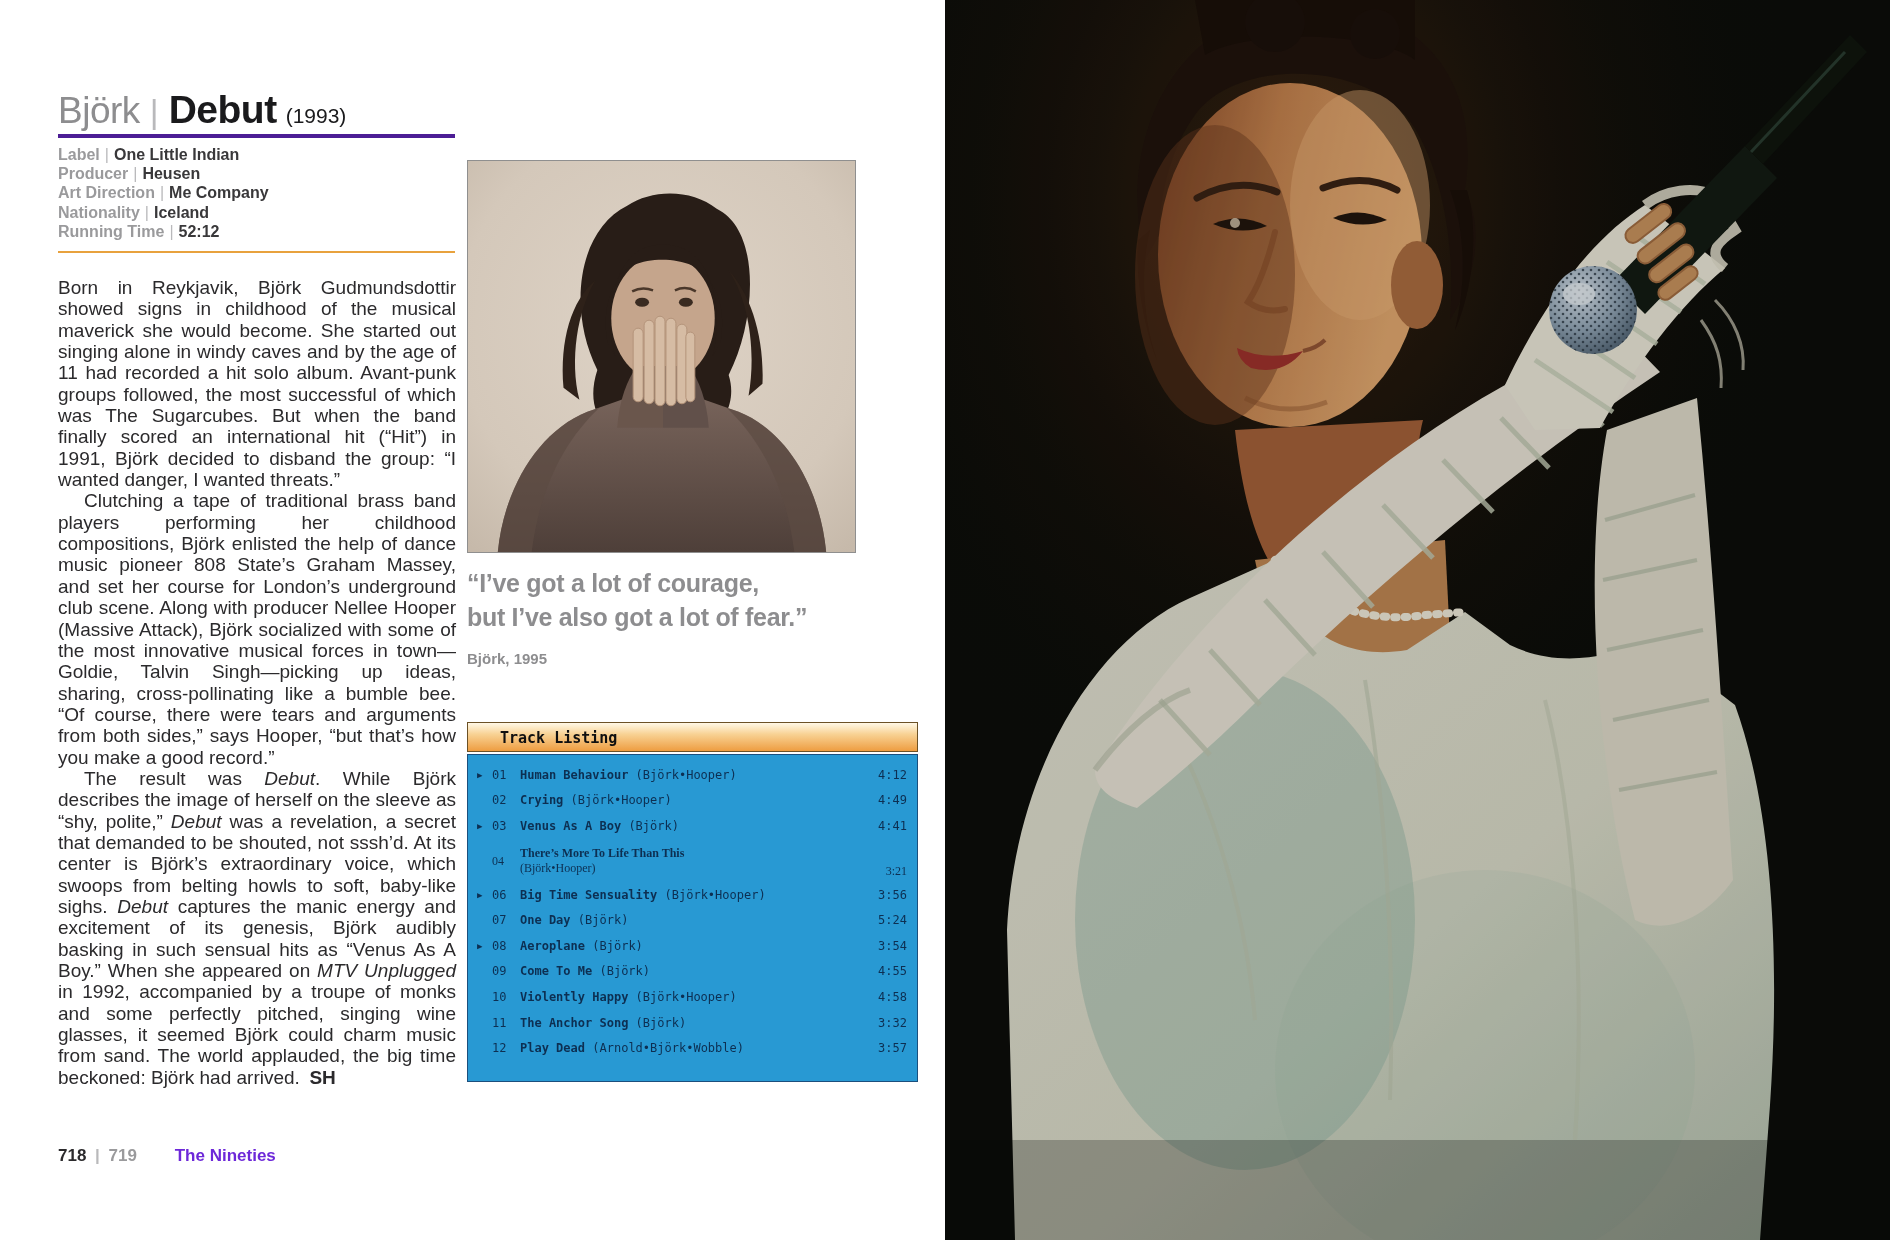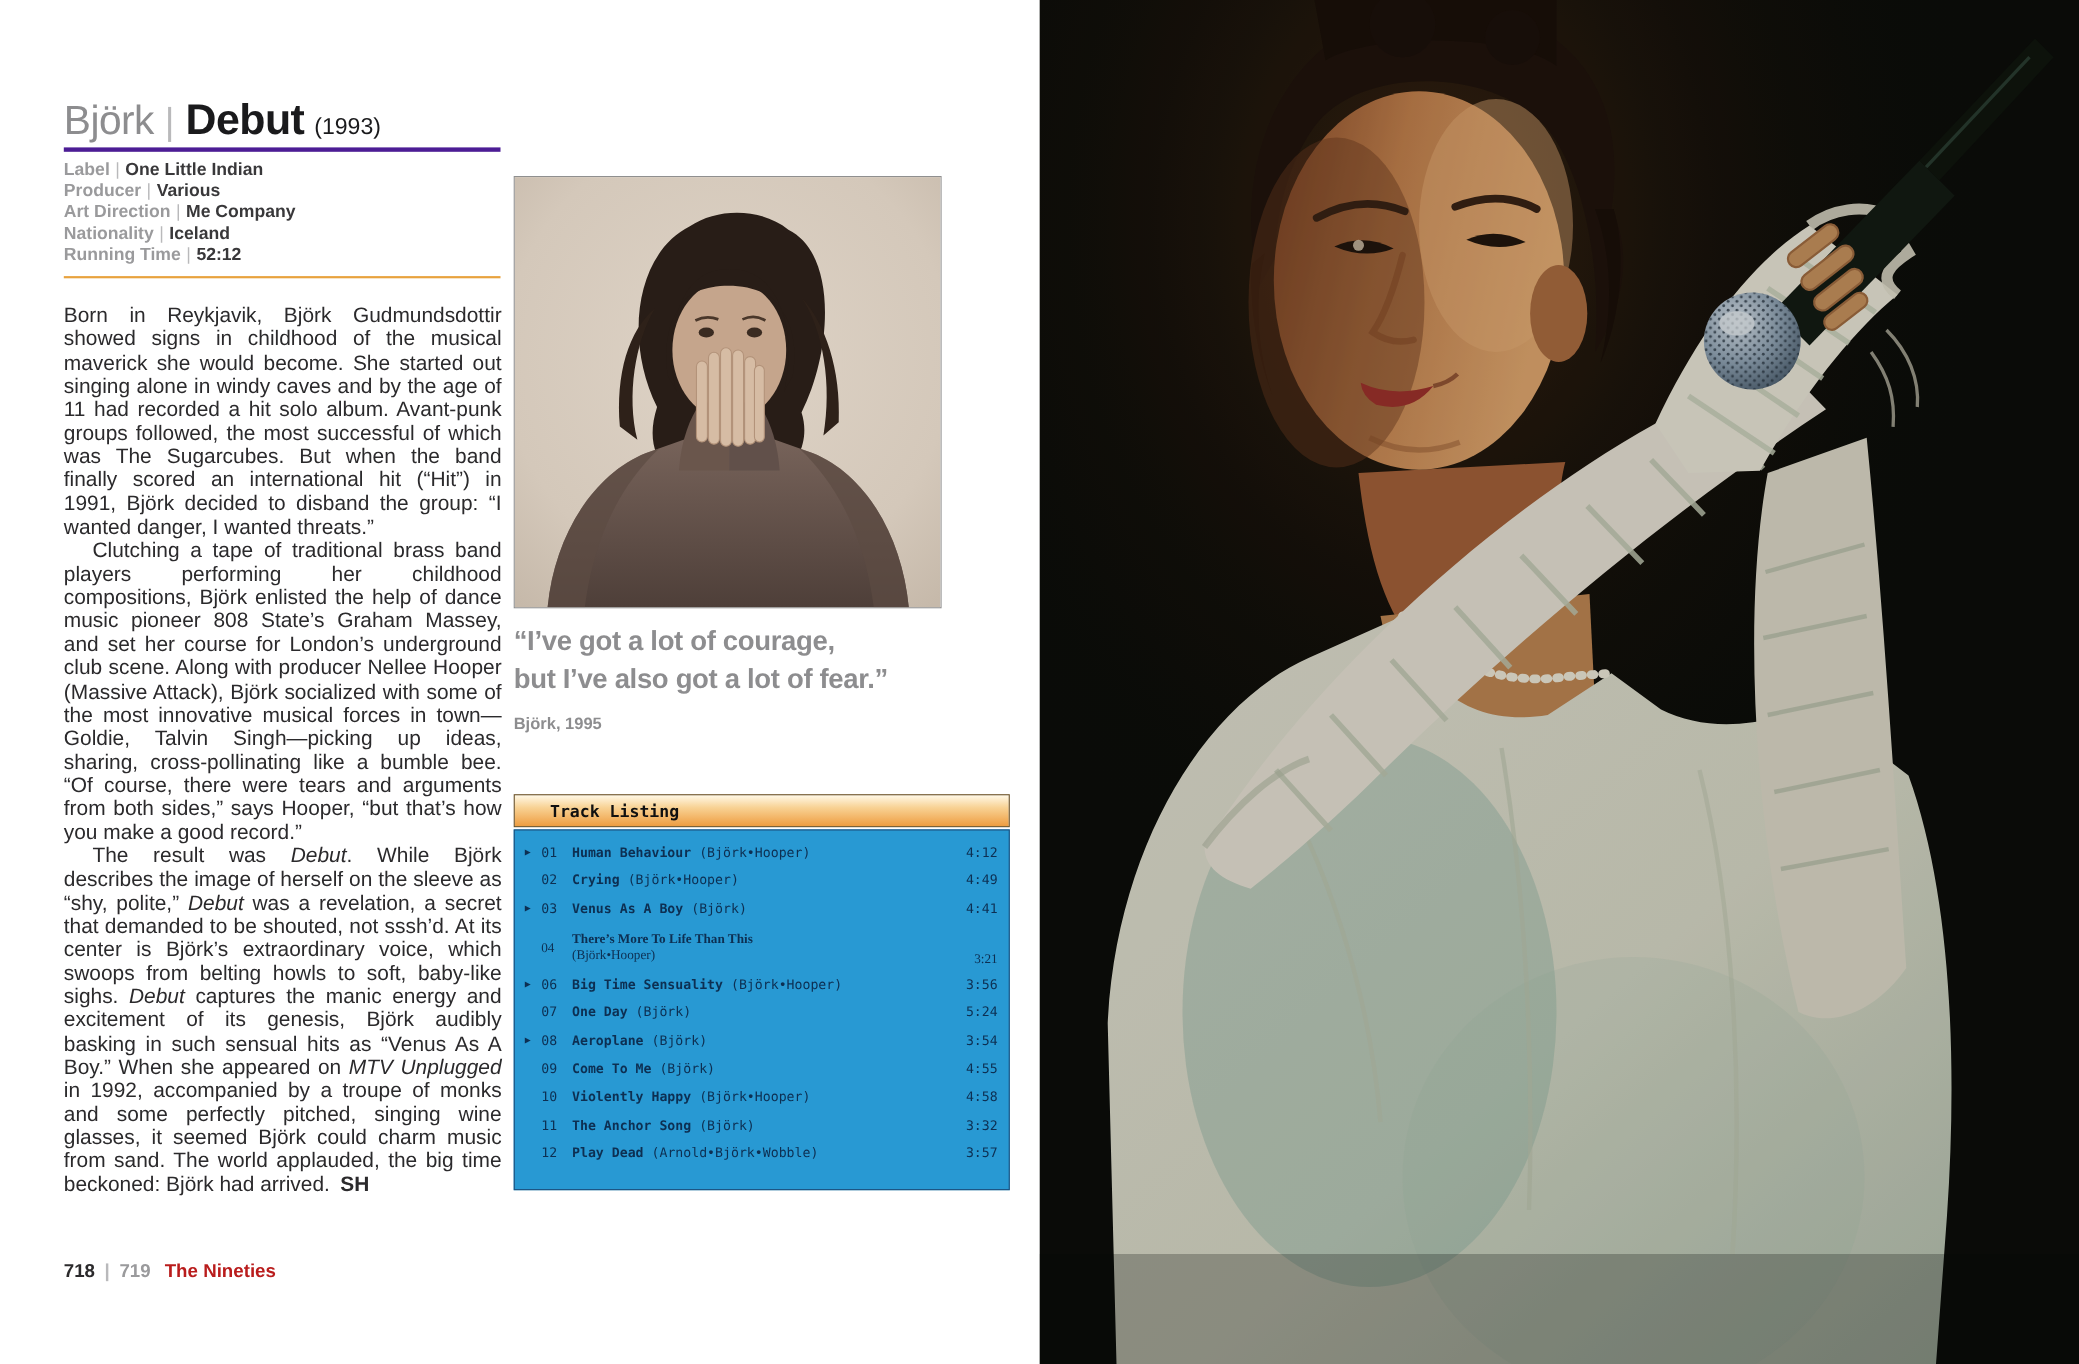--- a/index.html
+++ b/index.html
@@ -21,21 +21,21 @@
   .body-text{position:absolute;left:58px;top:277px;width:398px;
              font-size:19px;line-height:21.35px;color:#2b2a2c;text-align:justify;}
   .body-text p{margin:0;}
   .body-text p.indent{text-indent:26px;}
   .body-text i{font-style:italic;}
   .body-text b{font-weight:bold;}
   .footer{position:absolute;left:58px;top:1146px;font-size:17px;font-weight:bold;white-space:nowrap;}
   .footer .pg-left{color:#2b2a2c;}
   .footer .pg-div{color:#b9b9bb;padding:0 4px;}
   .footer .pg-right{color:#9a9a9c;}
-  .footer .pg-section{color:#b91c1c;margin-left:8px;}
+  .footer .pg-section{color:#6d28d9;margin-left:33px;}
   
   .album-cover{position:absolute;left:467px;top:160px;width:389px;height:393px;
                border:1px solid #8f8f8f;box-sizing:border-box;}
   .album-cover svg{display:block;width:100%;height:100%;}
   
   .quote{position:absolute;left:467px;top:566px;width:410px;
          font-size:25px;font-weight:bold;color:#8d8d8f;line-height:34px;letter-spacing:-0.3px;}
   .quote-attr{position:absolute;left:467px;top:650px;font-size:15px;font-weight:bold;color:#8d8d8f;}
   
   .tracklist{position:absolute;left:467px;top:722px;width:451px;}
@@ -69,21 +69,21 @@
 
     <div class="title-line">
       <span class="title-artist">Björk</span>
       <span class="title-div">|</span>
       <span class="title-album">Debut</span>
       <span class="title-year">(1993)</span>
     </div>
 
     <div class="meta-block" id="meta-block">
         <div class="meta-row"><span class="meta-label">Label</span><span class="meta-divider">|</span><span class="meta-value">One Little Indian</span></div>
-        <div class="meta-row"><span class="meta-label">Producer</span><span class="meta-divider">|</span><span class="meta-value">Various</span></div>
+        <div class="meta-row"><span class="meta-label">Producer</span><span class="meta-divider">|</span><span class="meta-value">Heusen</span></div>
         <div class="meta-row"><span class="meta-label">Art Direction</span><span class="meta-divider">|</span><span class="meta-value">Me Company</span></div>
         <div class="meta-row"><span class="meta-label">Nationality</span><span class="meta-divider">|</span><span class="meta-value">Iceland</span></div>
         <div class="meta-row"><span class="meta-label">Running Time</span><span class="meta-divider">|</span><span class="meta-value">52:12</span></div>
       </div>
 
     <div class="body-text" id="body-text">
         <p>Born in Reykjavik, Björk Gudmundsdottir showed signs in childhood of the musical maverick she would become. She started out singing alone in windy caves and by the age of 11 had recorded a hit solo album. Avant-punk groups followed, the most successful of which was The Sugarcubes. But when the band finally scored an international hit (“Hit”) in 1991, Björk decided to disband the group: “I wanted danger, I wanted threats.”</p>
         <p class="indent">Clutching a tape of traditional brass band players performing her childhood compositions, Björk enlisted the help of dance music pioneer 808 State’s Graham Massey, and set her course for London’s underground club scene. Along with producer Nellee Hooper (Massive Attack), Björk socialized with some of the most innovative musical forces in town—Goldie, Talvin Singh—picking up ideas, sharing, cross-pollinating like a bumble bee. “Of course, there were tears and arguments from both sides,” says Hooper, “but that’s how you make a good record.”</p>
         <p class="indent">The result was <i>Debut</i>. While Björk describes the image of herself on the sleeve as “shy, polite,” <i>Debut</i> was a revelation, a secret that demanded to be shouted, not sssh’d. At its center is Björk’s extraordinary voice, which swoops from belting howls to soft, baby-like sighs. <i>Debut</i> captures the manic energy and excitement of its genesis, Björk audibly basking in such sensual hits as “Venus As A Boy.” When she appeared on <i>MTV Unplugged</i> in 1992, accompanied by a troupe of monks and some perfectly pitched, singing wine glasses, it seemed Björk could charm music from sand. The world applauded, the big time beckoned: Björk had arrived. <b>SH</b></p>
       </div>

